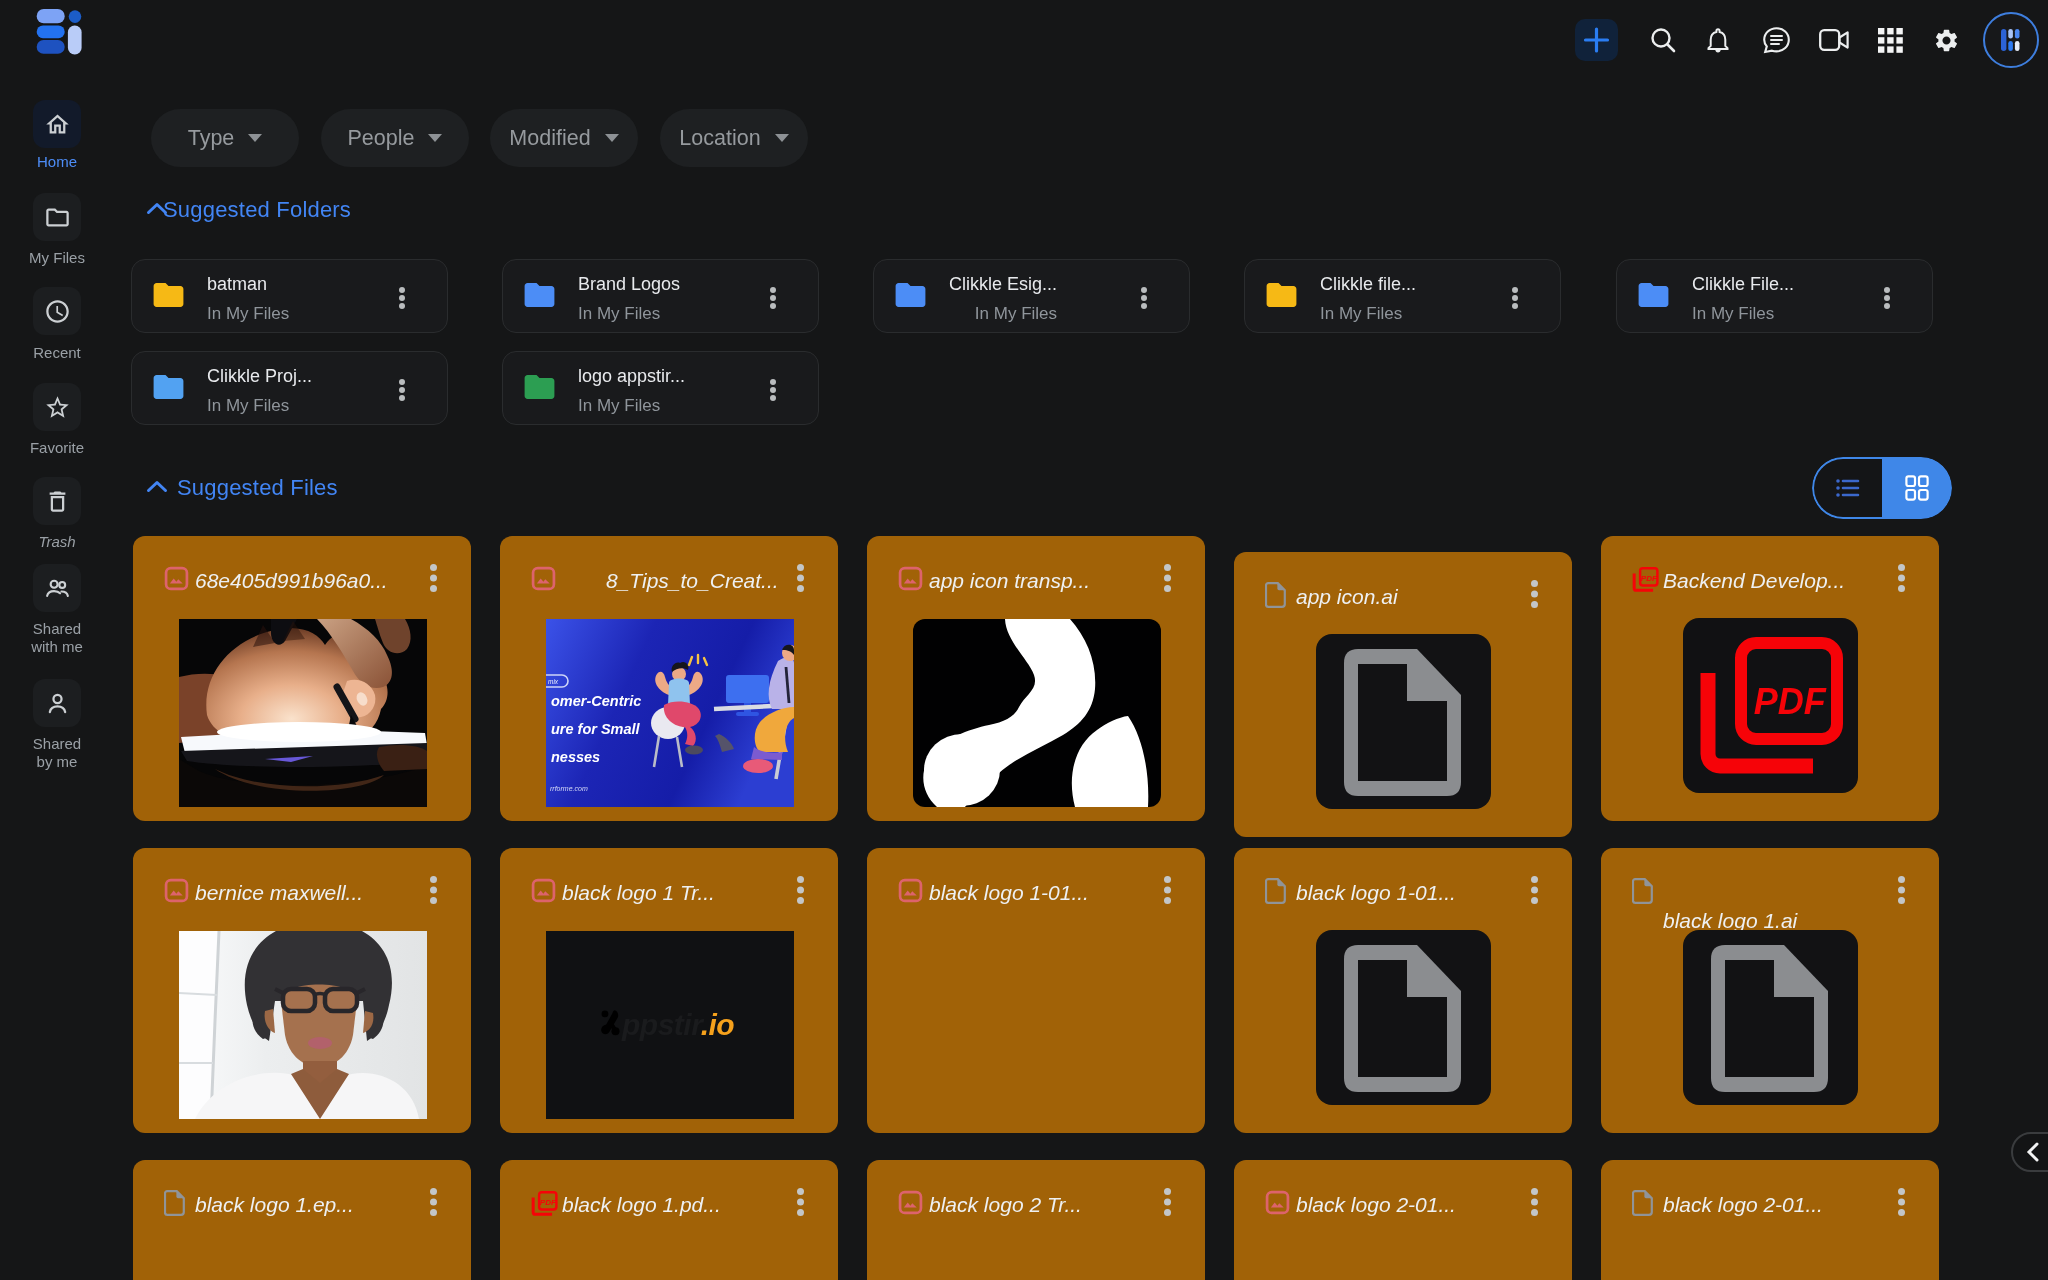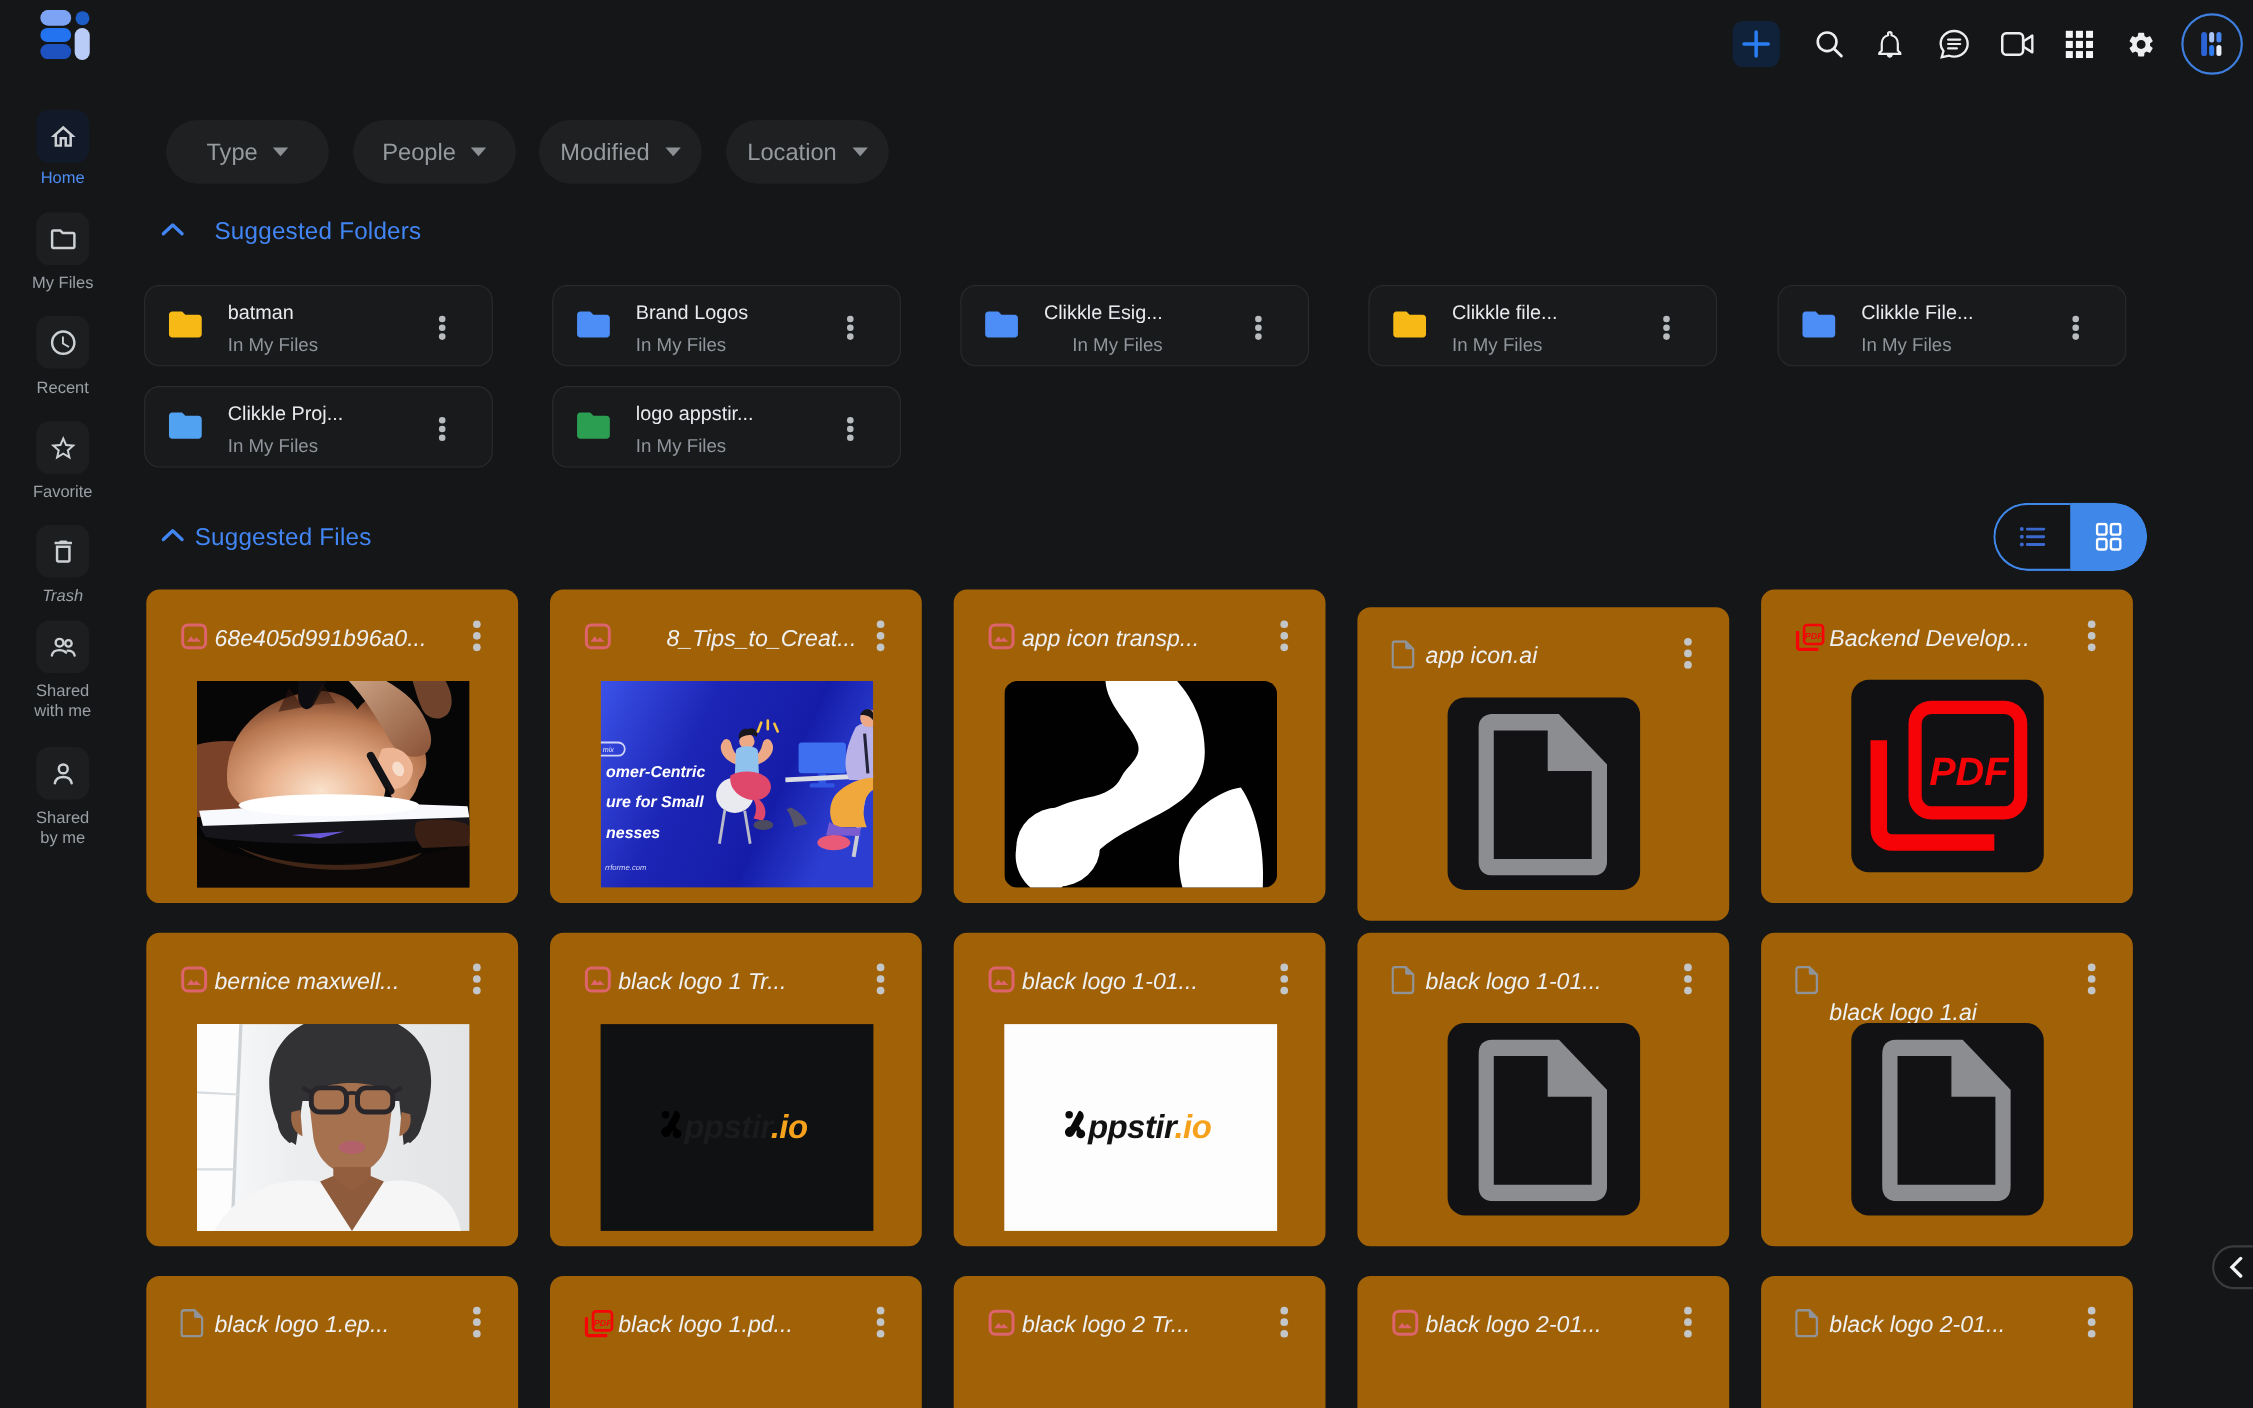--- a/index.html
+++ b/index.html
@@ -131,21 +131,21 @@
     <span>Modified</span>
     <span class="caret"></span>
   </div>
 <div class="chip" style="left:660px;top:109px;width:148px;">
     <span>Location</span>
     <span class="caret"></span>
   </div>
 <div class="abs" style="left:146px;top:201px;"><svg width="22" height="14" viewBox="0 0 22 14" style="">
       <path d="M2.5 11.5 L11 3.5 L19.5 11.5" fill="none" stroke="#4285f4" stroke-width="3" stroke-linecap="round" stroke-linejoin="round"></path>
     </svg></div>
-<div class="sechdr" style="left:195px;top:197px;text-align:right;">Suggested Folders</div>
+<div class="sechdr" style="left:163px;top:197px;text-align:right;">Suggested Folders</div>
 <div class="abs" style="left:146px;top:479px;"><svg width="22" height="14" viewBox="0 0 22 14" style="">
       <path d="M2.5 11.5 L11 3.5 L19.5 11.5" fill="none" stroke="#4285f4" stroke-width="3" stroke-linecap="round" stroke-linejoin="round"></path>
     </svg></div>
 <div class="sechdr" style="left:177px;top:475px;">Suggested Files</div>
 <div class="fcard" style="left:131px;top:259px;">
 <div class="abs" style="left:21px;top:22px;"><svg width="31" height="26" viewBox="1.6 3.4 20.8 17.2" style="">
         <path d="M10 4H4c-1.1 0-1.99.9-1.99 2L2 18c0 1.1.9 2 2 2h16c1.1 0 2-.9 2-2V8c0-1.1-.9-2-2-2h-8l-2-2z" fill="#f6b915"></path>
       </svg></div>
 <div class="abs" style="left:75px;top:14px;">
       <div class="fname">batman</div>
@@ -479,31 +479,20 @@
     <div class="abs" style="left:31px;top:30px;"><svg width="25" height="25" viewBox="0 0 24 24" style="">
         <rect x="2" y="2" width="20" height="20" rx="4.5" fill="none" stroke="#dd636c" stroke-width="2.6"></rect>
         <path d="M5.6 16.8l3.7-4.8 2.6 3.1 1.8-2.3 4.3 4z" fill="#dd636c"></path>
       </svg></div>
     <div class="title" style="position:absolute;left:62px;top:33px;width:225px;">black logo 1-01...</div>
     <div class="abs" style="left:296px;top:27px;"><svg width="9" height="30" viewBox="0 0 9 30" style="">
         <circle cx="4.5" cy="4.5" r="3.5" fill="#c3c6c8"></circle>
         <circle cx="4.5" cy="15.0" r="3.5" fill="#c3c6c8"></circle>
         <circle cx="4.5" cy="25.5" r="3.5" fill="#c3c6c8"></circle>
       </svg></div>
-    <div class="thumb" style="left:46px;top:83px;width:248px;height:188px;background:#fdfdfd;">
-      <div style="position:absolute;left:50%;top:50%;transform:translate(-50%,-50%);"><svg width="140" height="36" viewBox="0 0 140 36" style="">
-<g transform="translate(0,4) scale(0.62)">
-<circle cx="8" cy="8" r="5.5" fill="#0a0a0a"></circle>
-<path d="M24 2 C29 4 31 10 28 15 L15 37 C11 43 3 41 2 35 C1 30 5 26 10 25 L20 7 C21 4 22 2 24 2 Z" fill="#0a0a0a"></path>
-<path d="M17 20 C22 23 26 28 27.5 35 L20.5 38 C19 30 16 25 13 23 Z" fill="#0a0a0a"></path>
-<circle cx="25" cy="36" r="6.5" fill="#0a0a0a"></circle>
-</g>
-<text x="22" y="30" font-size="30" font-weight="bold" font-family="Liberation Sans,sans-serif" fill="#121212" letter-spacing="-0.5">ppstir<tspan fill="#f5a11c">.io</tspan></text>
-</svg></div>
-    </div>
   </div>
 <div class="card" style="left:1234px;top:848px;">
     <div class="abs" style="left:31px;top:30px;"><svg width="21" height="26" viewBox="0 0 21 26" style="">
         <path d="M3.2 1.2 h9.6 l7 7 V22 a2.8 2.8 0 0 1 -2.8 2.8 H3.2 A2.2 2.2 0 0 1 1 22.6 V3.4 A2.2 2.2 0 0 1 3.2 1.2 Z" fill="none" stroke="#909499" stroke-width="2.2"></path>
         <path d="M12.4 1.6 V6.6 a1.6 1.6 0 0 0 1.6 1.6 h5.2 z" fill="#909499"></path>
       </svg></div>
     <div class="title" style="position:absolute;left:62px;top:33px;width:225px;">black logo 1-01...</div>
     <div class="abs" style="left:296px;top:27px;"><svg width="9" height="30" viewBox="0 0 9 30" style="">
         <circle cx="4.5" cy="4.5" r="3.5" fill="#c3c6c8"></circle>
         <circle cx="4.5" cy="15.0" r="3.5" fill="#c3c6c8"></circle>

